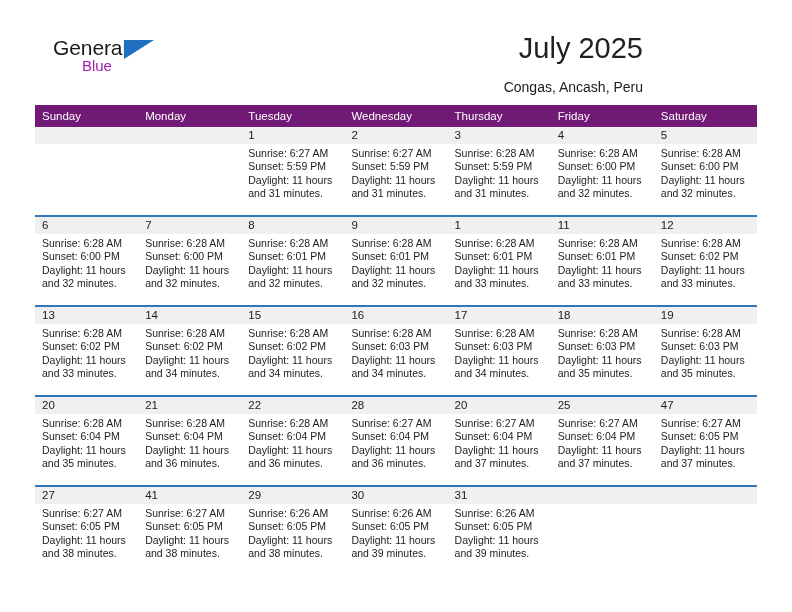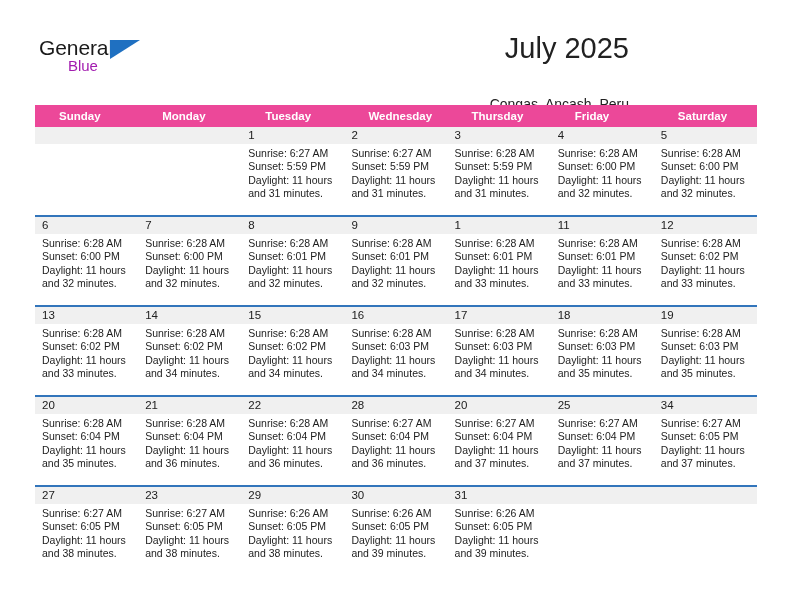--- a/index.html
+++ b/index.html
@@ -17,21 +17,21 @@
   .page {
     position: relative;
     width: 792px;
     height: 612px;
     box-sizing: border-box;
   }
 
   
   .header {
     position: absolute;
-    left: 4px;
+    left: 18px;
     top: 0;
     width: 660px;
     height: 100px;
   }
   .logo {
     position: absolute;
     left: 35px;
     top: 36px;
     width: 130px;
     height: 48px;
@@ -76,44 +76,43 @@
     margin-left: 6px;
   }
   .subtitle {
     position: absolute;
     right: 35px;
     top: 79px;
     font-size: 14px;
     color: #212121;
     text-align: right;
     white-space: nowrap;
-    margin-top: 17px;
   }
 
   
   .calendar {
     position: absolute;
     left: 35px;
     top: 105px;
     width: 722px;
   }
   table.cal {
     border-collapse: collapse;
     table-layout: fixed;
     width: 722px;
   }
   table.cal col { width: 103.14px; }
 
   thead th {
-    background: #ec4899;
+    background: #701a75;
     color: #ffffff;
     font-size: 11.5px;
-    font-weight: bold;
+    font-weight: normal;
     text-align: left;
-    padding: 5px 0 5px 24px;
+    padding: 5px 0 5px 7px;
     height: 12px;
     vertical-align: middle;
   }
 
   tbody td {
     vertical-align: top;
     padding: 0;
     border-top: 2px solid #3275bb;
     height: 88px;
     background: #ffffff;
@@ -471,21 +470,21 @@
                 <div class="cell-body">
                   <div>Sunrise: 6:27 AM</div>
                   <div>Sunset: 6:04 PM</div>
                   <div>Daylight: 11 hours</div>
                   <div>and 37 minutes.</div>
                 </div>
               </div>
             </td>
             <td>
               <div class="cell-inner">
-                <div class="daynum-band">34</div>
+                <div class="daynum-band">47</div>
                 <div class="cell-body">
                   <div>Sunrise: 6:27 AM</div>
                   <div>Sunset: 6:05 PM</div>
                   <div>Daylight: 11 hours</div>
                   <div>and 37 minutes.</div>
                 </div>
               </div>
             </td>
           </tr>
           <tr>
@@ -495,21 +494,21 @@
                 <div class="cell-body">
                   <div>Sunrise: 6:27 AM</div>
                   <div>Sunset: 6:05 PM</div>
                   <div>Daylight: 11 hours</div>
                   <div>and 38 minutes.</div>
                 </div>
               </div>
             </td>
             <td>
               <div class="cell-inner">
-                <div class="daynum-band">23</div>
+                <div class="daynum-band">41</div>
                 <div class="cell-body">
                   <div>Sunrise: 6:27 AM</div>
                   <div>Sunset: 6:05 PM</div>
                   <div>Daylight: 11 hours</div>
                   <div>and 38 minutes.</div>
                 </div>
               </div>
             </td>
             <td>
               <div class="cell-inner">

